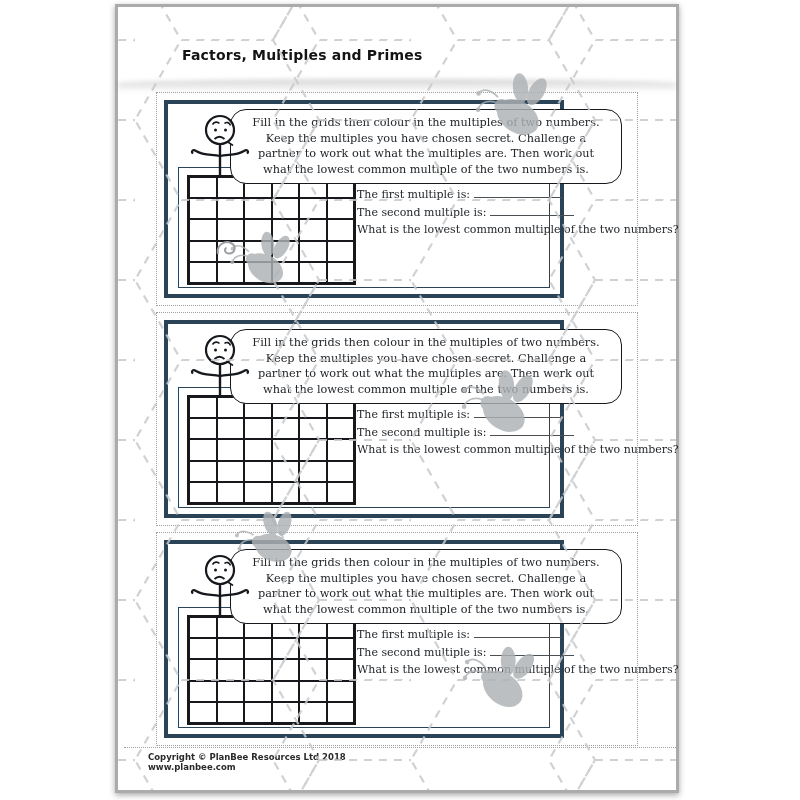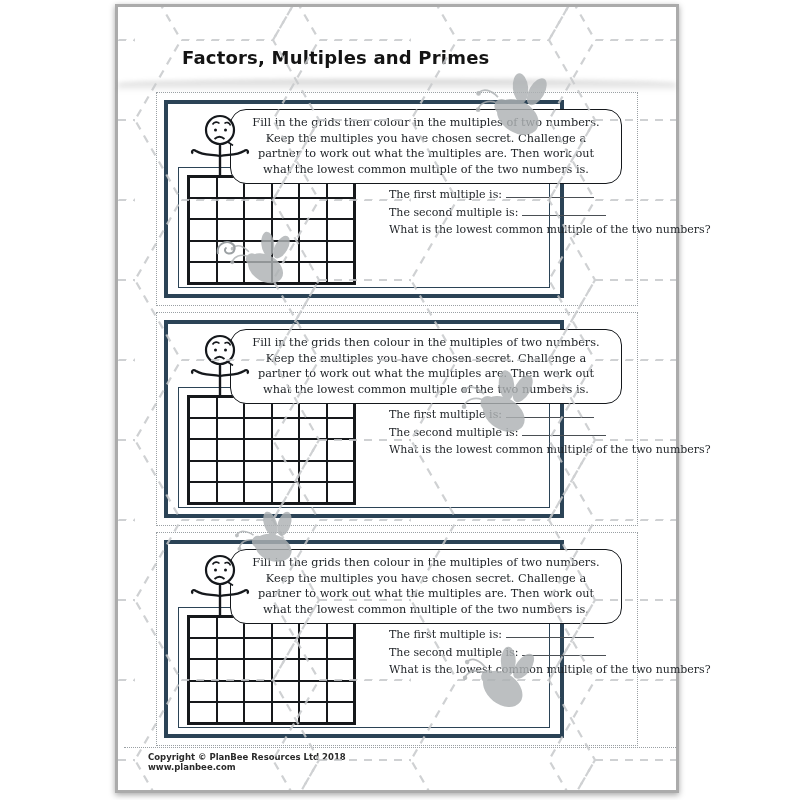--- a/index.html
+++ b/index.html
@@ -8,21 +8,21 @@
   .page{position:absolute;left:115px;top:4px;width:564px;height:789px;background:#fff;
         border:3px solid #ababab;box-sizing:border-box;box-shadow:0 2px 6px rgba(0,0,0,.35);}
   
   .hexes{position:absolute;left:0;top:0;z-index:4;pointer-events:none;}
   .header-shadow{position:absolute;left:0;top:72px;width:100%;height:13px;z-index:1;
         background:linear-gradient(to bottom,rgba(110,110,110,.30),rgba(255,255,255,0));
         filter:blur(2px);border-radius:50% 50% 0 0 / 30% 30% 0 0;}
   .header{position:absolute;left:0;top:40px;width:100%;box-sizing:border-box;z-index:2;
         display:flex;justify-content:space-between;padding:0 68px 0 64px;
         font-family:"DejaVu Sans","Liberation Sans",sans-serif;font-weight:900;
-        font-size:18px;letter-spacing:.2px;color:#141414;}
+        font-size:14px;letter-spacing:.2px;color:#141414;}
   .footer{position:absolute;left:0;top:745px;width:100%;box-sizing:border-box;z-index:2;
         display:flex;justify-content:space-between;padding:0 22px 0 30px;
         font-family:"DejaVu Sans","Liberation Sans",sans-serif;font-weight:700;
         font-size:8.5px;color:#2a2a2a;flex-direction:column;}
   .cutline{position:absolute;left:38px;width:482px;height:214px;z-index:2;
         border:1.5px dotted var(--cut-dot,#9aa0a4);box-sizing:border-box;}
   .cutline.c1{top:85px}.cutline.c2{top:305px}.cutline.c3{top:525px}
   .footer-cutline{position:absolute;left:6px;top:740px;width:552px;z-index:2;
         border-top:1.5px dotted var(--cut-dot,#9aa0a4);}
   .card{position:absolute;left:46px;width:400px;height:198px;z-index:3;background:#fff;
@@ -32,21 +32,21 @@
   .bubble{position:absolute;left:62px;top:5px;width:392px;box-sizing:border-box;z-index:2;
         background:#fff;border:1.6px solid #15181c;border-radius:16px;
         padding:5px 12px 6px;text-align:center;font-size:11.3px;line-height:1.38;color:#22262a;}
   .tail{position:absolute;left:-11px;top:19px;}
   .content-box{position:absolute;left:10px;right:10px;top:63px;bottom:6px;
         border:1.5px solid var(--card-frame,#2b4356);box-sizing:border-box;background:#fff;}
   .mgrid{position:absolute;left:8px;top:7px;width:165px;height:106px;display:grid;
         border:2.5px solid var(--grid-line,#16181b);background:#fff;}
   .mgrid .cell{border:1px solid var(--grid-line,#16181b);}
   .questions{position:absolute;left:178px;top:20px;width:300px;font-size:11px;color:#23272b;}
-  .qline{margin-bottom:6px;line-height:11px;white-space:nowrap;margin-left:32px;}
+  .qline{margin-bottom:6px;line-height:11px;white-space:nowrap;}
   .ansline{display:inline-block;width:88px;border-bottom:1.7px solid #4a4f54;
         height:9px;margin-left:4px;}
   .ansline.second{width:84px;}
   .bee{position:absolute;z-index:5;pointer-events:none;opacity:.82;}
   .swirl{position:absolute;z-index:5;pointer-events:none;}
 </style>
 </head>
 <body>
 
 <div class="canvas">

